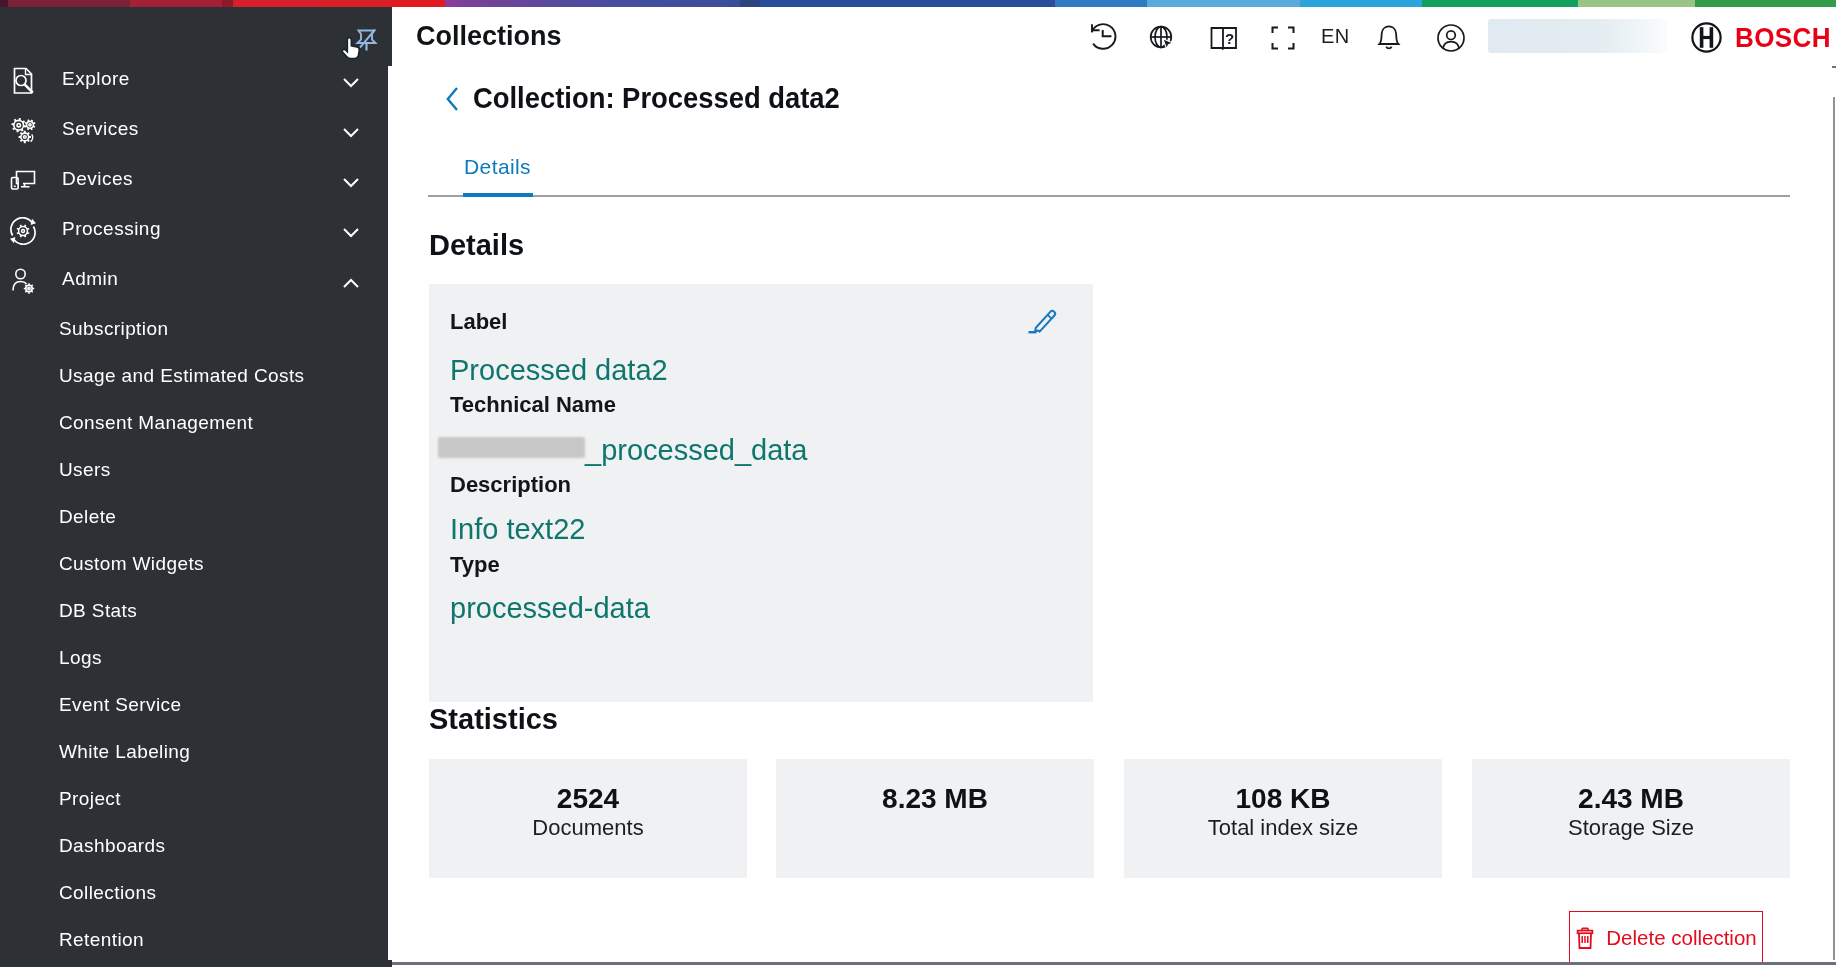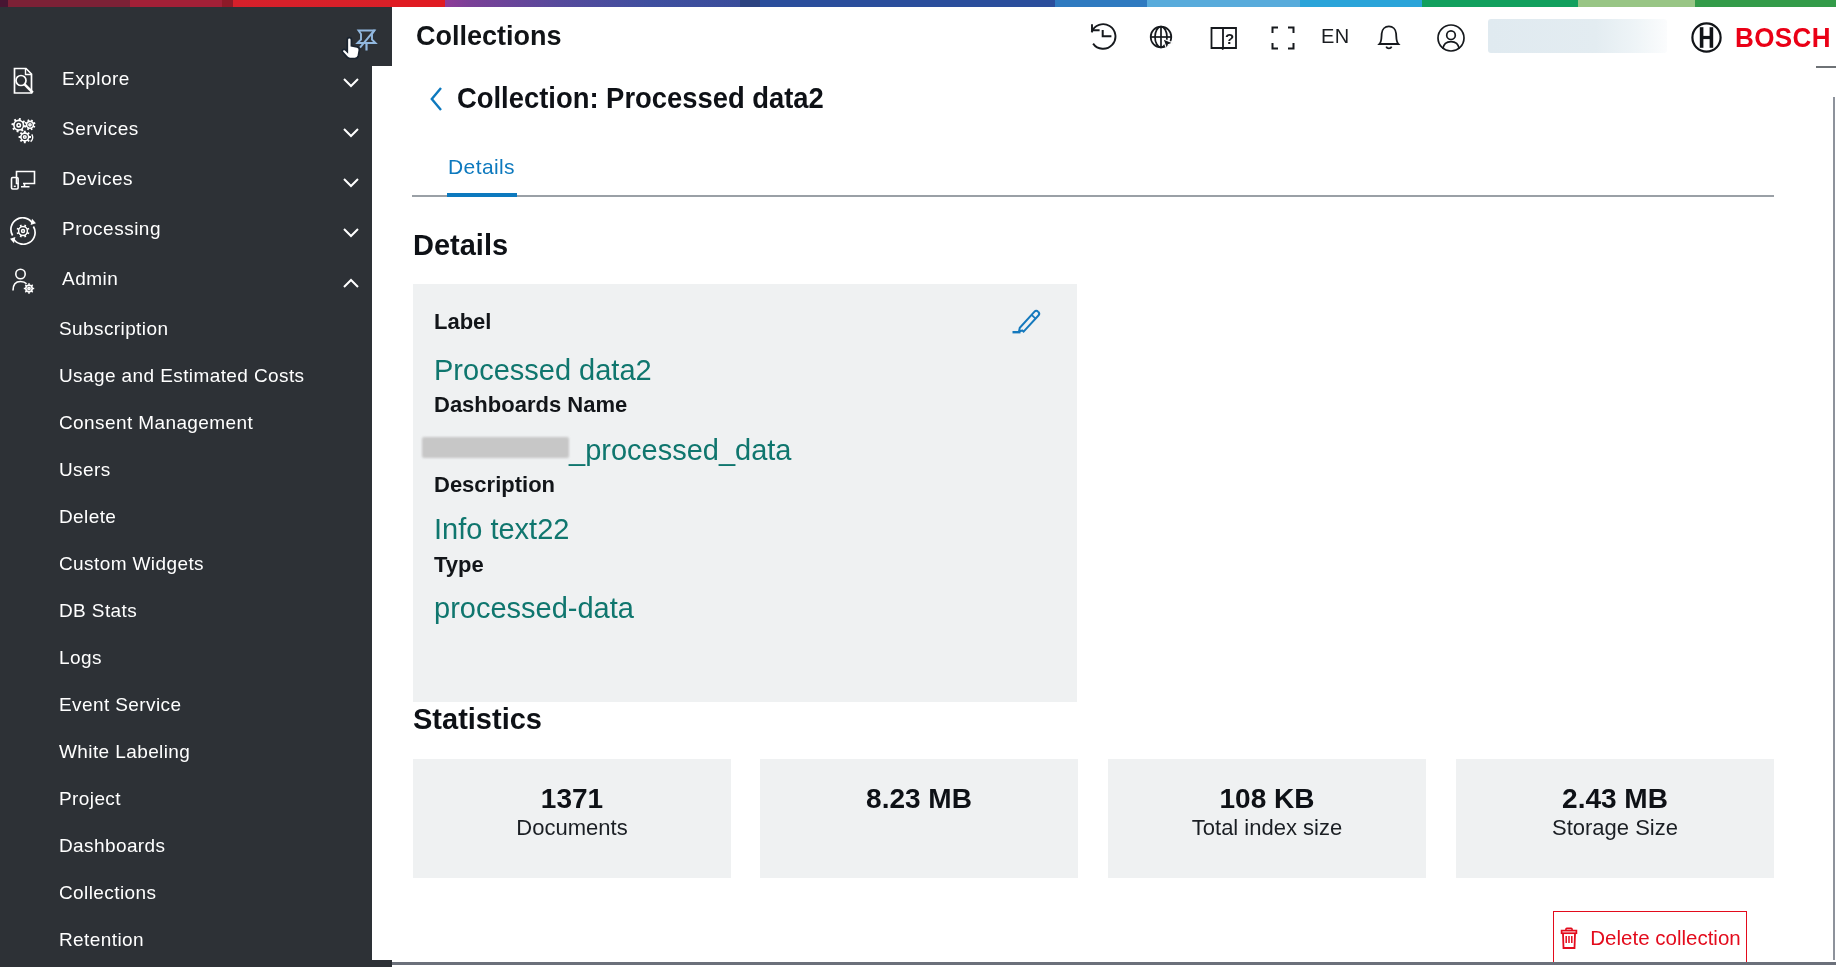--- a/index.html
+++ b/index.html
@@ -17,21 +17,21 @@
 .nav span{margin-left:26px;position:relative;top:-2px;letter-spacing:.5px}
 .nav .chev{position:absolute;right:30px;top:20px}
 .sub{position:absolute;left:59px;height:26px;line-height:26px;color:#fff;font-size:19px;letter-spacing:.4px}
 .header{position:absolute;left:392px;top:7px;width:1444px;height:61px;background:#fff;border-bottom:2px solid #6e7276}
 .htitle{position:absolute;left:24px;top:14px;font-size:27px;font-weight:bold;color:#111417}
 .hic{position:absolute;top:0}
 .en{position:absolute;left:929px;top:18px;font-size:20px;color:#1a1d21;letter-spacing:.5px}
 .ublur{position:absolute;left:1096px;top:12px;width:179px;height:34px;border-radius:3px;
 background:linear-gradient(90deg,#e0eaf0 0,#e3ecf1 60%,#eef4f7 82%,#fbfcfd 100%)}
 .boschtxt{position:absolute;left:1343px;top:15px;font-size:28px;font-weight:bold;color:#ea0016;letter-spacing:.4px;transform:scaleX(.93);transform-origin:left}
-.main{position:absolute;left:372px;top:66px;width:1444px;height:894px;background:#fff}
+.main{position:absolute;left:388px;top:66px;width:1444px;height:894px;background:#fff}
 .bline{position:absolute;left:392px;top:962px;width:1444px;height:3px;background:#6b707a}
 .sline{position:absolute;left:1833px;top:97px;width:2px;height:863px;background:#8d929b}
 .h1row{position:absolute;left:85px;top:15px;font-size:30px;font-weight:bold;color:#0e1116;transform:scaleX(.913);transform-origin:left}
 .back{position:absolute;left:53px;top:19px}
 .tab{position:absolute;left:76px;top:89px;font-size:21px;color:#0d79be;letter-spacing:.4px}
 .tabu{position:absolute;left:75px;top:127px;width:70px;height:4px;background:#0d79be;z-index:3}
 .tabline{position:absolute;left:40px;top:129px;width:1362px;height:1.5px;background:#9aa0a6;z-index:1}
 .h2{font-size:29px;font-weight:bold;color:#0e1116;position:absolute;left:41px}
 .card{position:absolute;left:41px;top:218px;width:664px;height:418px;background:#eff1f2}
 .lb{position:absolute;left:21px;font-size:22px;font-weight:bold;color:#121519}
@@ -214,38 +214,38 @@
       <path d="M16 3 L6.8 14 L16 25" fill="none" stroke="#0d79be" stroke-width="2.4"></path>
     </svg>
   <div class="h1row">Collection: Processed data2</div>
   <div class="tab">Details</div>
   <div class="tabu"></div>
   <div class="tabline"></div>
   <div class="h2" style="top:163px">Details</div>
   <div class="card">
     <div class="lb" style="top:25px">Label</div>
     <div class="vl" style="top:70px">Processed data2</div>
-    <div class="lb" style="top:108px">Dashboards Name</div>
+    <div class="lb" style="top:108px">Technical Name</div>
     <div class="tblur"></div>
     <div class="vl" style="left:156px;top:150px">_processed_data</div>
     <div class="lb" style="top:188px">Description</div>
     <div class="vl" style="top:229px">Info text22</div>
     <div class="lb" style="top:268px">Type</div>
     <div class="vl" style="top:308px">processed-data</div>
     <svg style="position:absolute;left:598px;top:23px" width="34" height="28" viewBox="0 0 34 28">
         <g fill="none" stroke="#1579bd" stroke-width="2.2">
           <path d="M11.5 23.5 L8 24.3 L8.8 20.8 L23.5 4.6 A2.4 2.4 0 0 1 27 4.6 L27.4 5 A2.5 2.5 0 0 1 27.4 8.5 L12.6 24.6 Z" stroke-width="2"></path>
           <path d="M20.6 7.8 L24.6 11.6" stroke-width="1.8"></path>
           <path d="M1.5 25.2 H9.5" stroke-width="2.4"></path>
         </g>
       </svg>
   </div>
   <div class="h2" style="top:637px">Statistics</div>
   <div class="scard" style="left:41px">
-      <div class="snum">1371</div>
+      <div class="snum">2524</div>
       <div class="slab">Documents</div>
     </div>
   <div class="scard" style="left:388px">
       <div class="snum">8.23 MB</div>
     </div>
   <div class="scard" style="left:736px">
       <div class="snum">108 KB</div>
       <div class="slab">Total index size</div>
     </div>
   <div class="scard" style="left:1084px">

